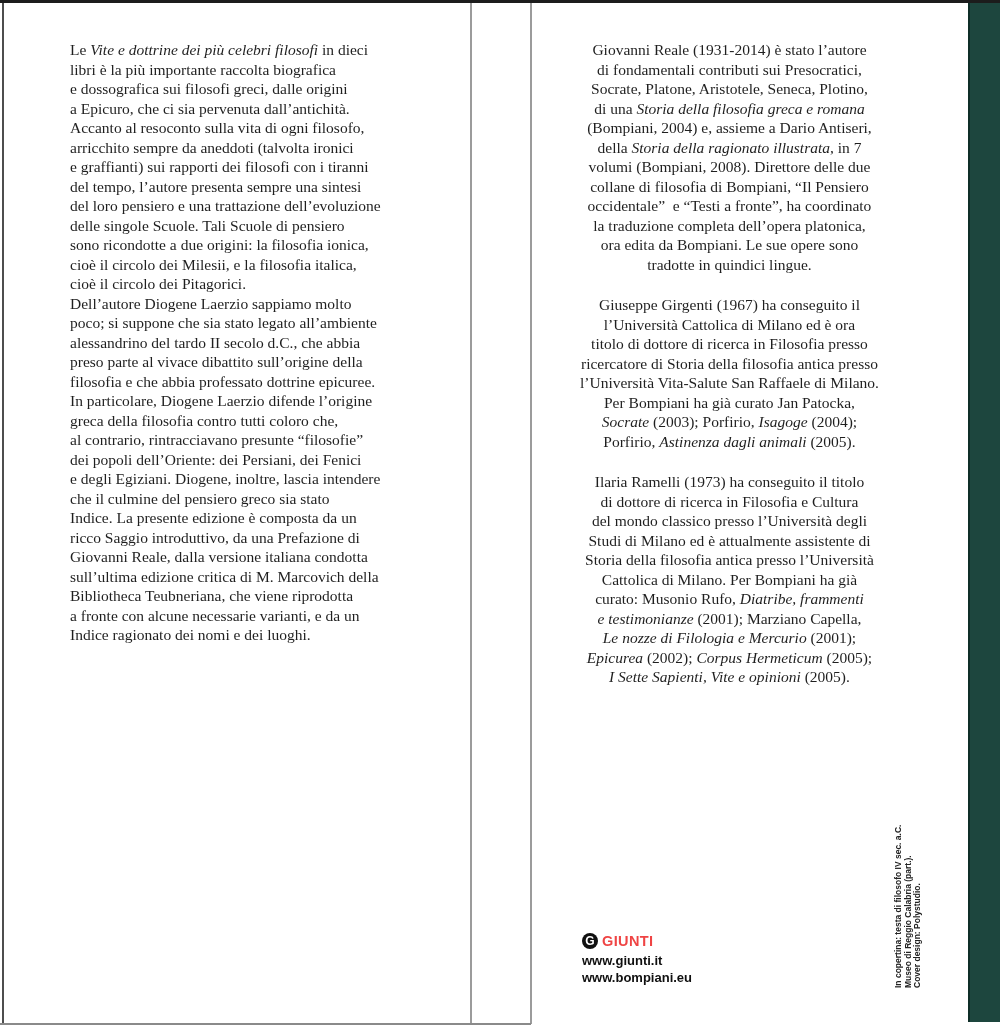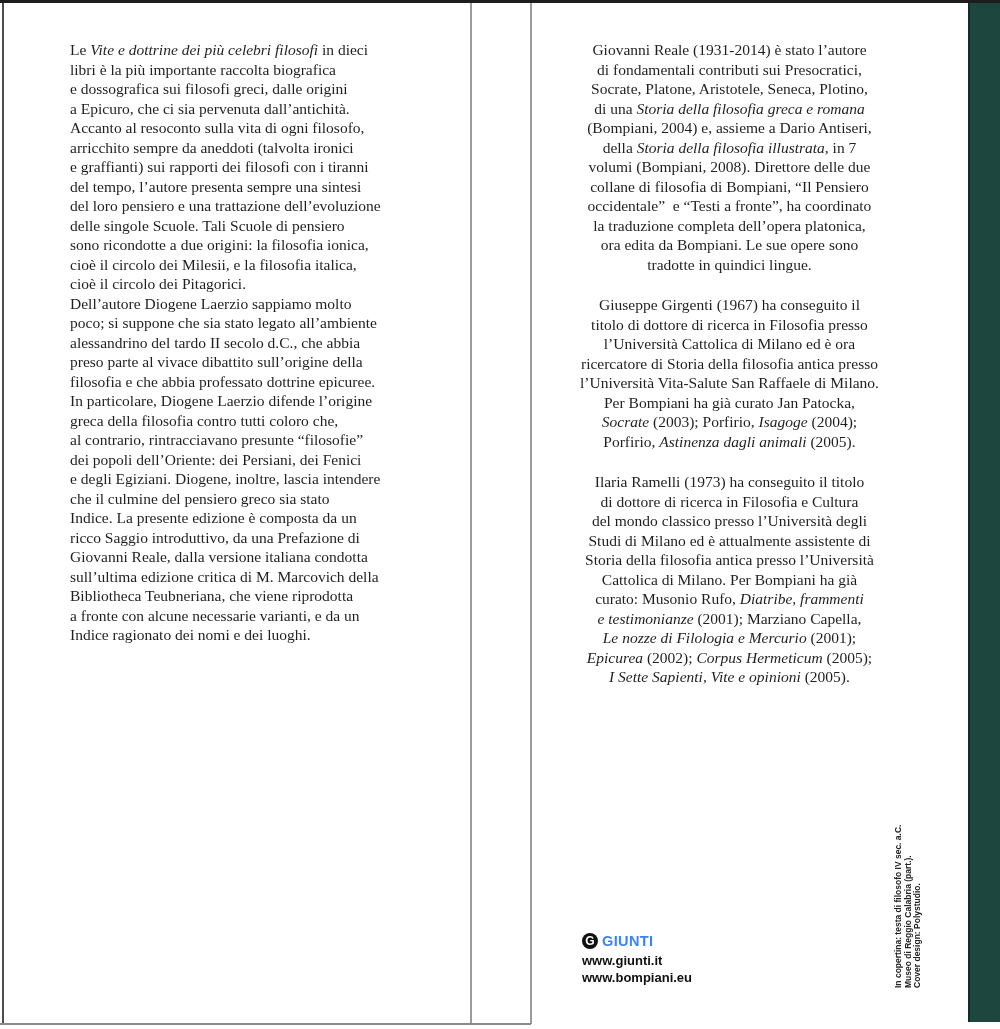--- a/index.html
+++ b/index.html
@@ -14,21 +14,21 @@
   .spine{position:absolute;left:968px;top:0;width:32px;height:1022px;background:#1d463e;border-left:2px solid #0f2e28;}
   .flap-left{position:absolute;left:70px;top:40px;}
   .flap-right{position:absolute;left:580px;top:40px;text-align:center;}
   .line{white-space:pre;font-size:15.5px;line-height:19.5px;}
   .it{font-style:italic;}
   .para + .para{margin-top:21px;}
   .brand-row{position:absolute;left:582px;top:933px;display:flex;align-items:center;gap:4px;
              font-family:"Liberation Sans",sans-serif;}
   .logo-disc{display:inline-block;width:16px;height:16px;border-radius:50%;background:#101010;
              color:#ffffff;font-weight:bold;font-size:12px;line-height:16px;text-align:center;}
-  .brand-name{font-weight:bold;font-size:14.5px;letter-spacing:0.4px;color:#3b82f6;}
+  .brand-name{font-weight:bold;font-size:14.5px;letter-spacing:0.4px;color:#ef4444;}
   .urls{position:absolute;left:582px;top:953px;font-family:"Liberation Sans",sans-serif;
         font-weight:bold;font-size:13px;line-height:16.5px;color:#101010;}
   .credits{position:absolute;left:894px;top:988px;transform:rotate(-90deg);transform-origin:0 0;
            width:172px;font-family:"Liberation Sans",sans-serif;font-size:8.5px;line-height:9.5px;
            font-weight:bold;color:#222222;}
 </style>
 </head>
 <body>
 
 <div class="page">
@@ -74,32 +74,32 @@
       <div class="line"><span>Indice ragionato dei nomi e dei luoghi.</span></div>
     </div>
 
   <div class="flap-right">
     <div class="para">
         <div class="line"><span>Giovanni Reale (1931-2014) è stato l’autore</span></div>
         <div class="line"><span>di fondamentali contributi sui Presocratici,</span></div>
         <div class="line"><span>Socrate, Platone, Aristotele, Seneca, Plotino,</span></div>
         <div class="line"><span>di una </span><span class="it">Storia della filosofia greca e romana</span></div>
         <div class="line"><span>(Bompiani, 2004) e, assieme a Dario Antiseri,</span></div>
-        <div class="line"><span>della </span><span class="it">Storia della filosofia illustrata</span><span>, in 7</span></div>
+        <div class="line"><span>della </span><span class="it">Storia della ragionato illustrata</span><span>, in 7</span></div>
         <div class="line"><span>volumi (Bompiani, 2008). Direttore delle due</span></div>
         <div class="line"><span>collane di filosofia di Bompiani, “Il Pensiero</span></div>
         <div class="line"><span>occidentale”  e “Testi a fronte”, ha coordinato</span></div>
         <div class="line"><span>la traduzione completa dell’opera platonica,</span></div>
         <div class="line"><span>ora edita da Bompiani. Le sue opere sono</span></div>
         <div class="line"><span>tradotte in quindici lingue.</span></div>
       </div>
     <div class="para">
         <div class="line"><span>Giuseppe Girgenti (1967) ha conseguito il</span></div>
+        <div class="line"><span>l’Università Cattolica di Milano ed è ora</span></div>
         <div class="line"><span>titolo di dottore di ricerca in Filosofia presso</span></div>
-        <div class="line"><span>l’Università Cattolica di Milano ed è ora</span></div>
         <div class="line"><span>ricercatore di Storia della filosofia antica presso</span></div>
         <div class="line"><span>l’Università Vita-Salute San Raffaele di Milano.</span></div>
         <div class="line"><span>Per Bompiani ha già curato Jan Patocka,</span></div>
         <div class="line"><span class="it">Socrate</span><span> (2003); Porfirio, </span><span class="it">Isagoge</span><span> (2004);</span></div>
         <div class="line"><span>Porfirio, </span><span class="it">Astinenza dagli animali</span><span> (2005).</span></div>
       </div>
     <div class="para">
         <div class="line"><span>Ilaria Ramelli (1973) ha conseguito il titolo</span></div>
         <div class="line"><span>di dottore di ricerca in Filosofia e Cultura</span></div>
         <div class="line"><span>del mondo classico presso l’Università degli</span></div>

